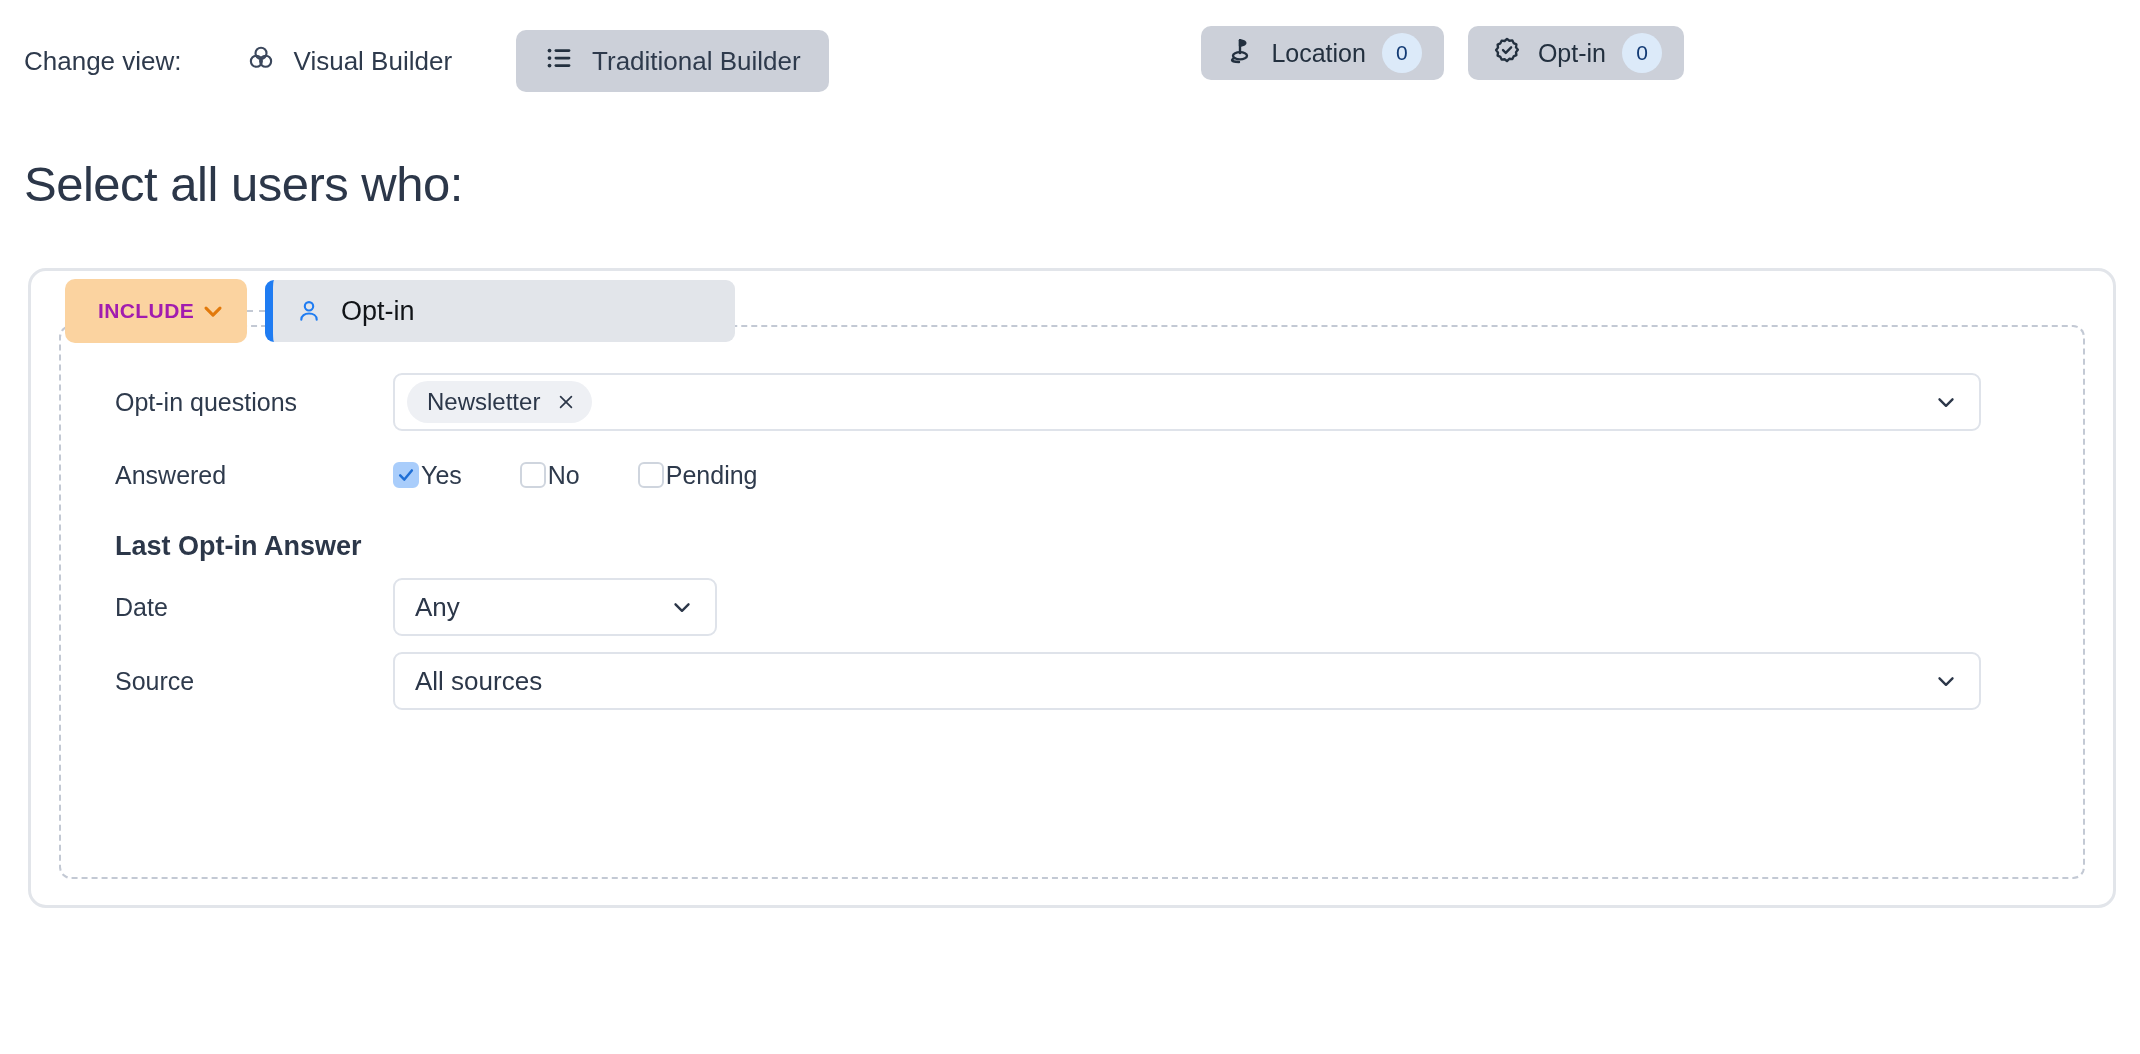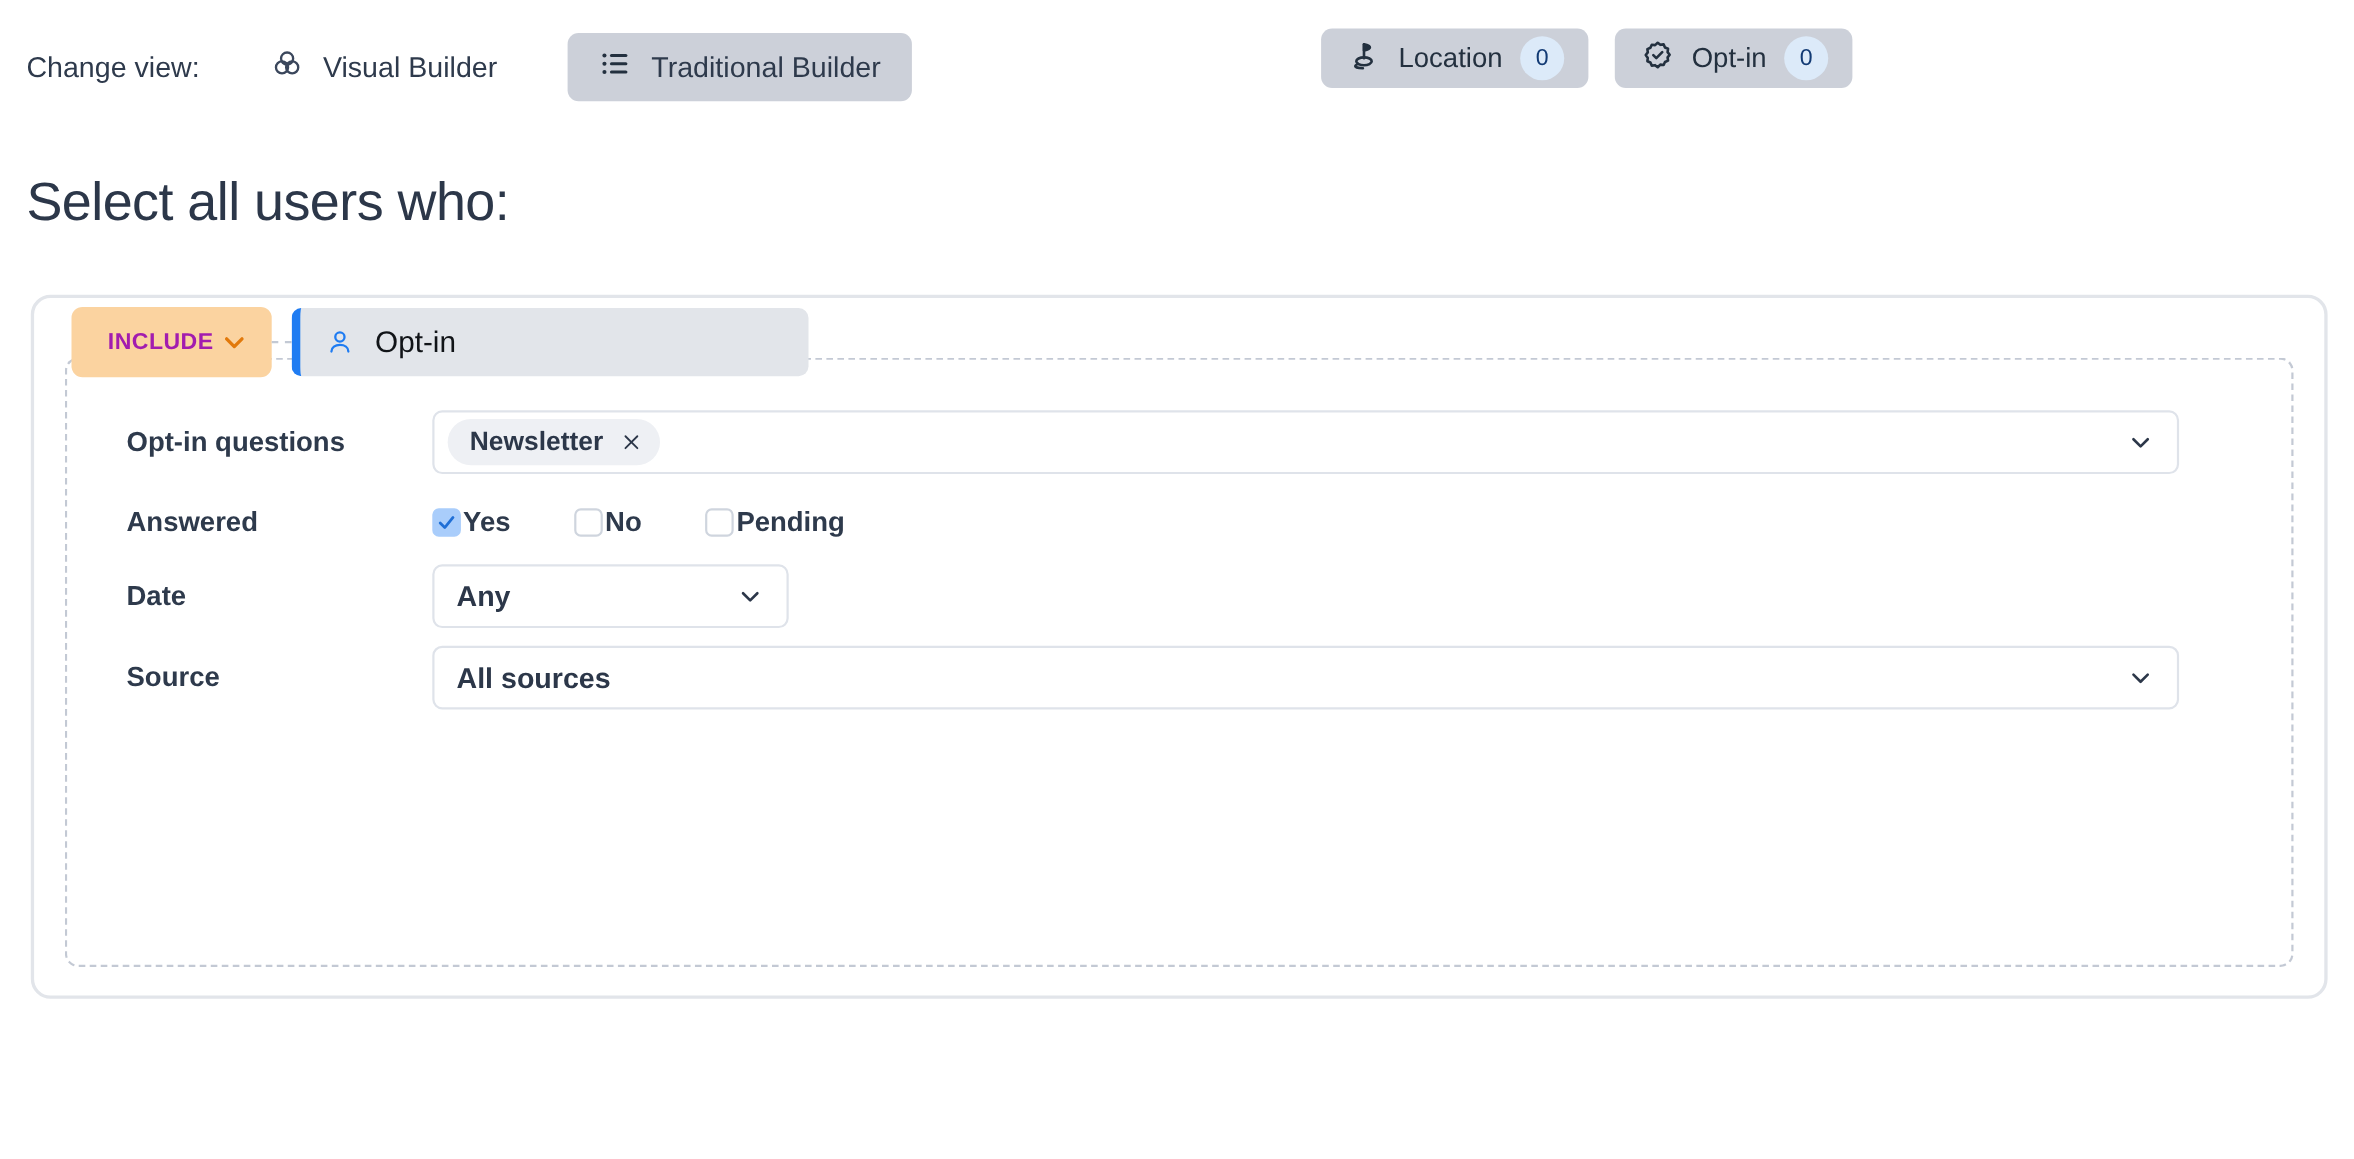--- a/index.html
+++ b/index.html
@@ -167,21 +167,20 @@
   .form {
     position: absolute;
     left: 84px;
     right: 62px;
     top: 102px;
   }
   .frow {
     display: flex;
     align-items: center;
     min-height: 56px;
-    font-weight: bold;
   }
   .frow .flabel {
     width: 278px;
     flex: none;
     font-size: 25px;
     color: #2e3a4c;
   }
   .ctrl { flex: 1; display: flex; align-items: center; }
 
   .select-box {
@@ -385,20 +384,21 @@
           </label>
 
           <label class="check-item">
             <span class="box"></span>
             <span>Pending</span>
           </label>
         </div>
       </div>
     </div>
 
+    <div class="subhead">Last Opt-in Answer</div>
 
     <div class="sp-a"></div>
 
     <div class="frow">
       <div class="flabel">Date</div>
       <div class="ctrl">
         <div class="select-box narrow">
           <span>Any</span>
           <span class="chev">
             <svg width="26" height="26" viewBox="0 0 24 24" fill="none" stroke="currentColor" stroke-width="2.2" stroke-linecap="round" stroke-linejoin="round">

